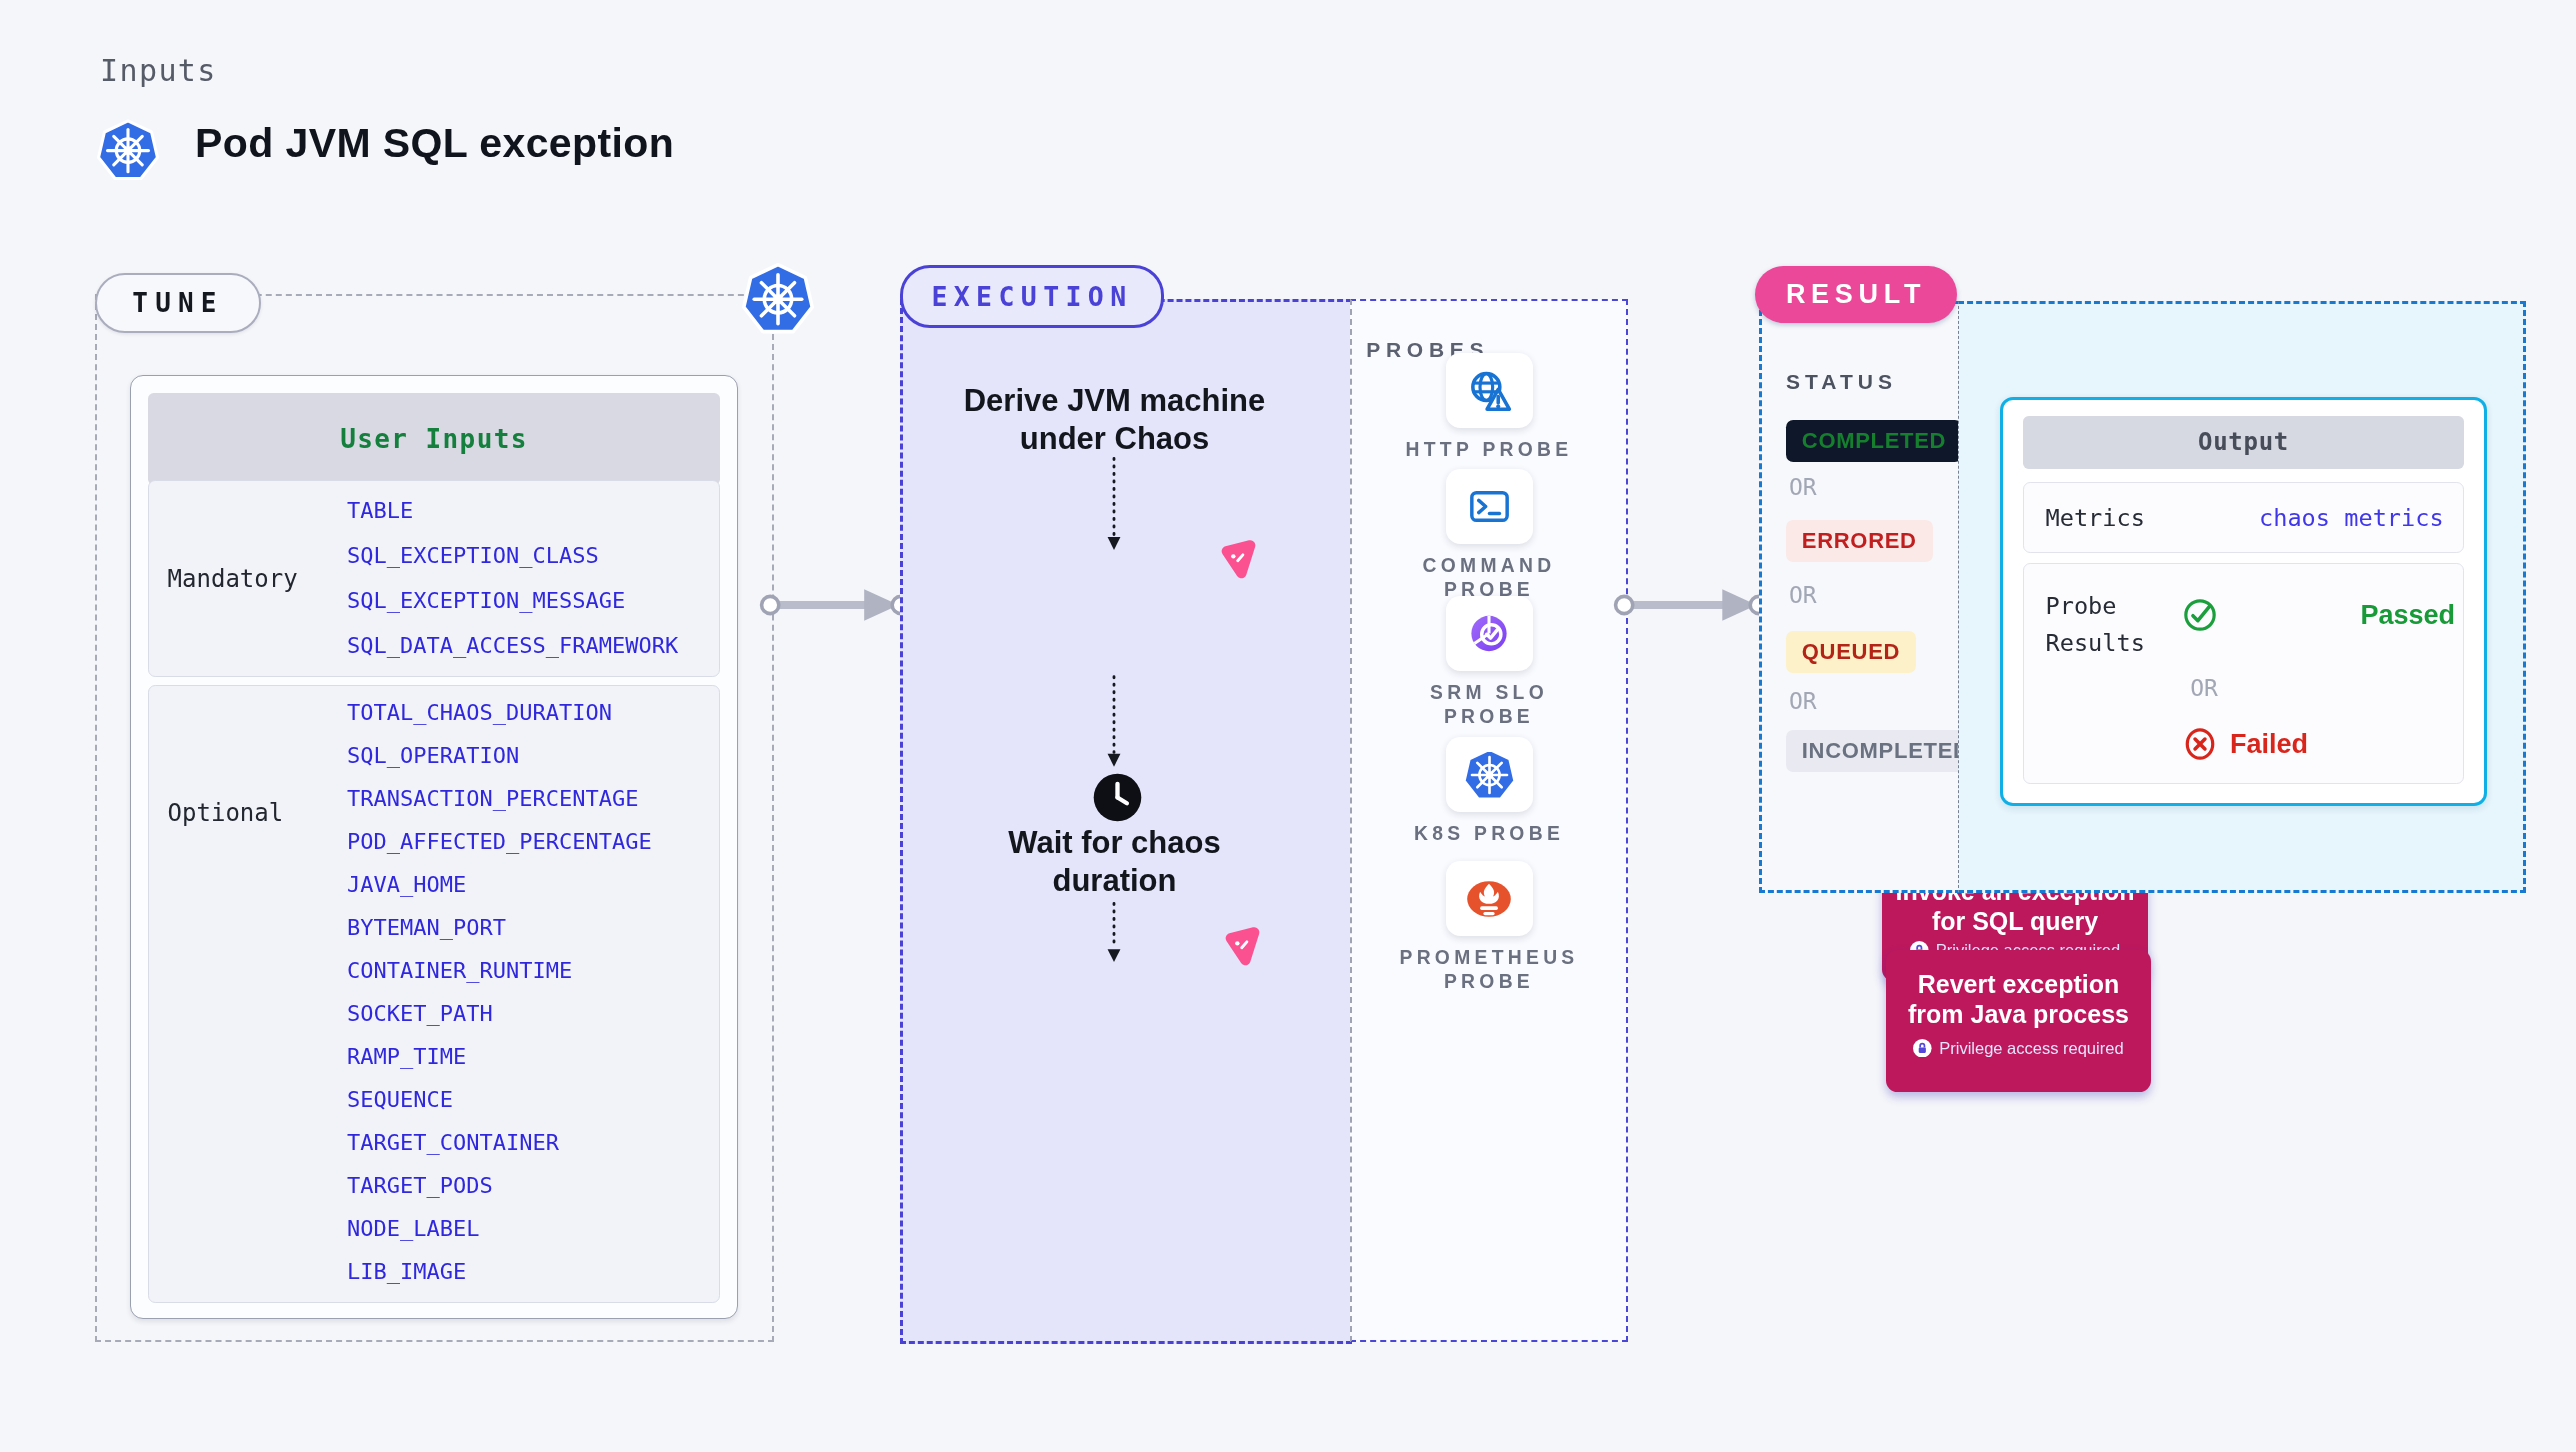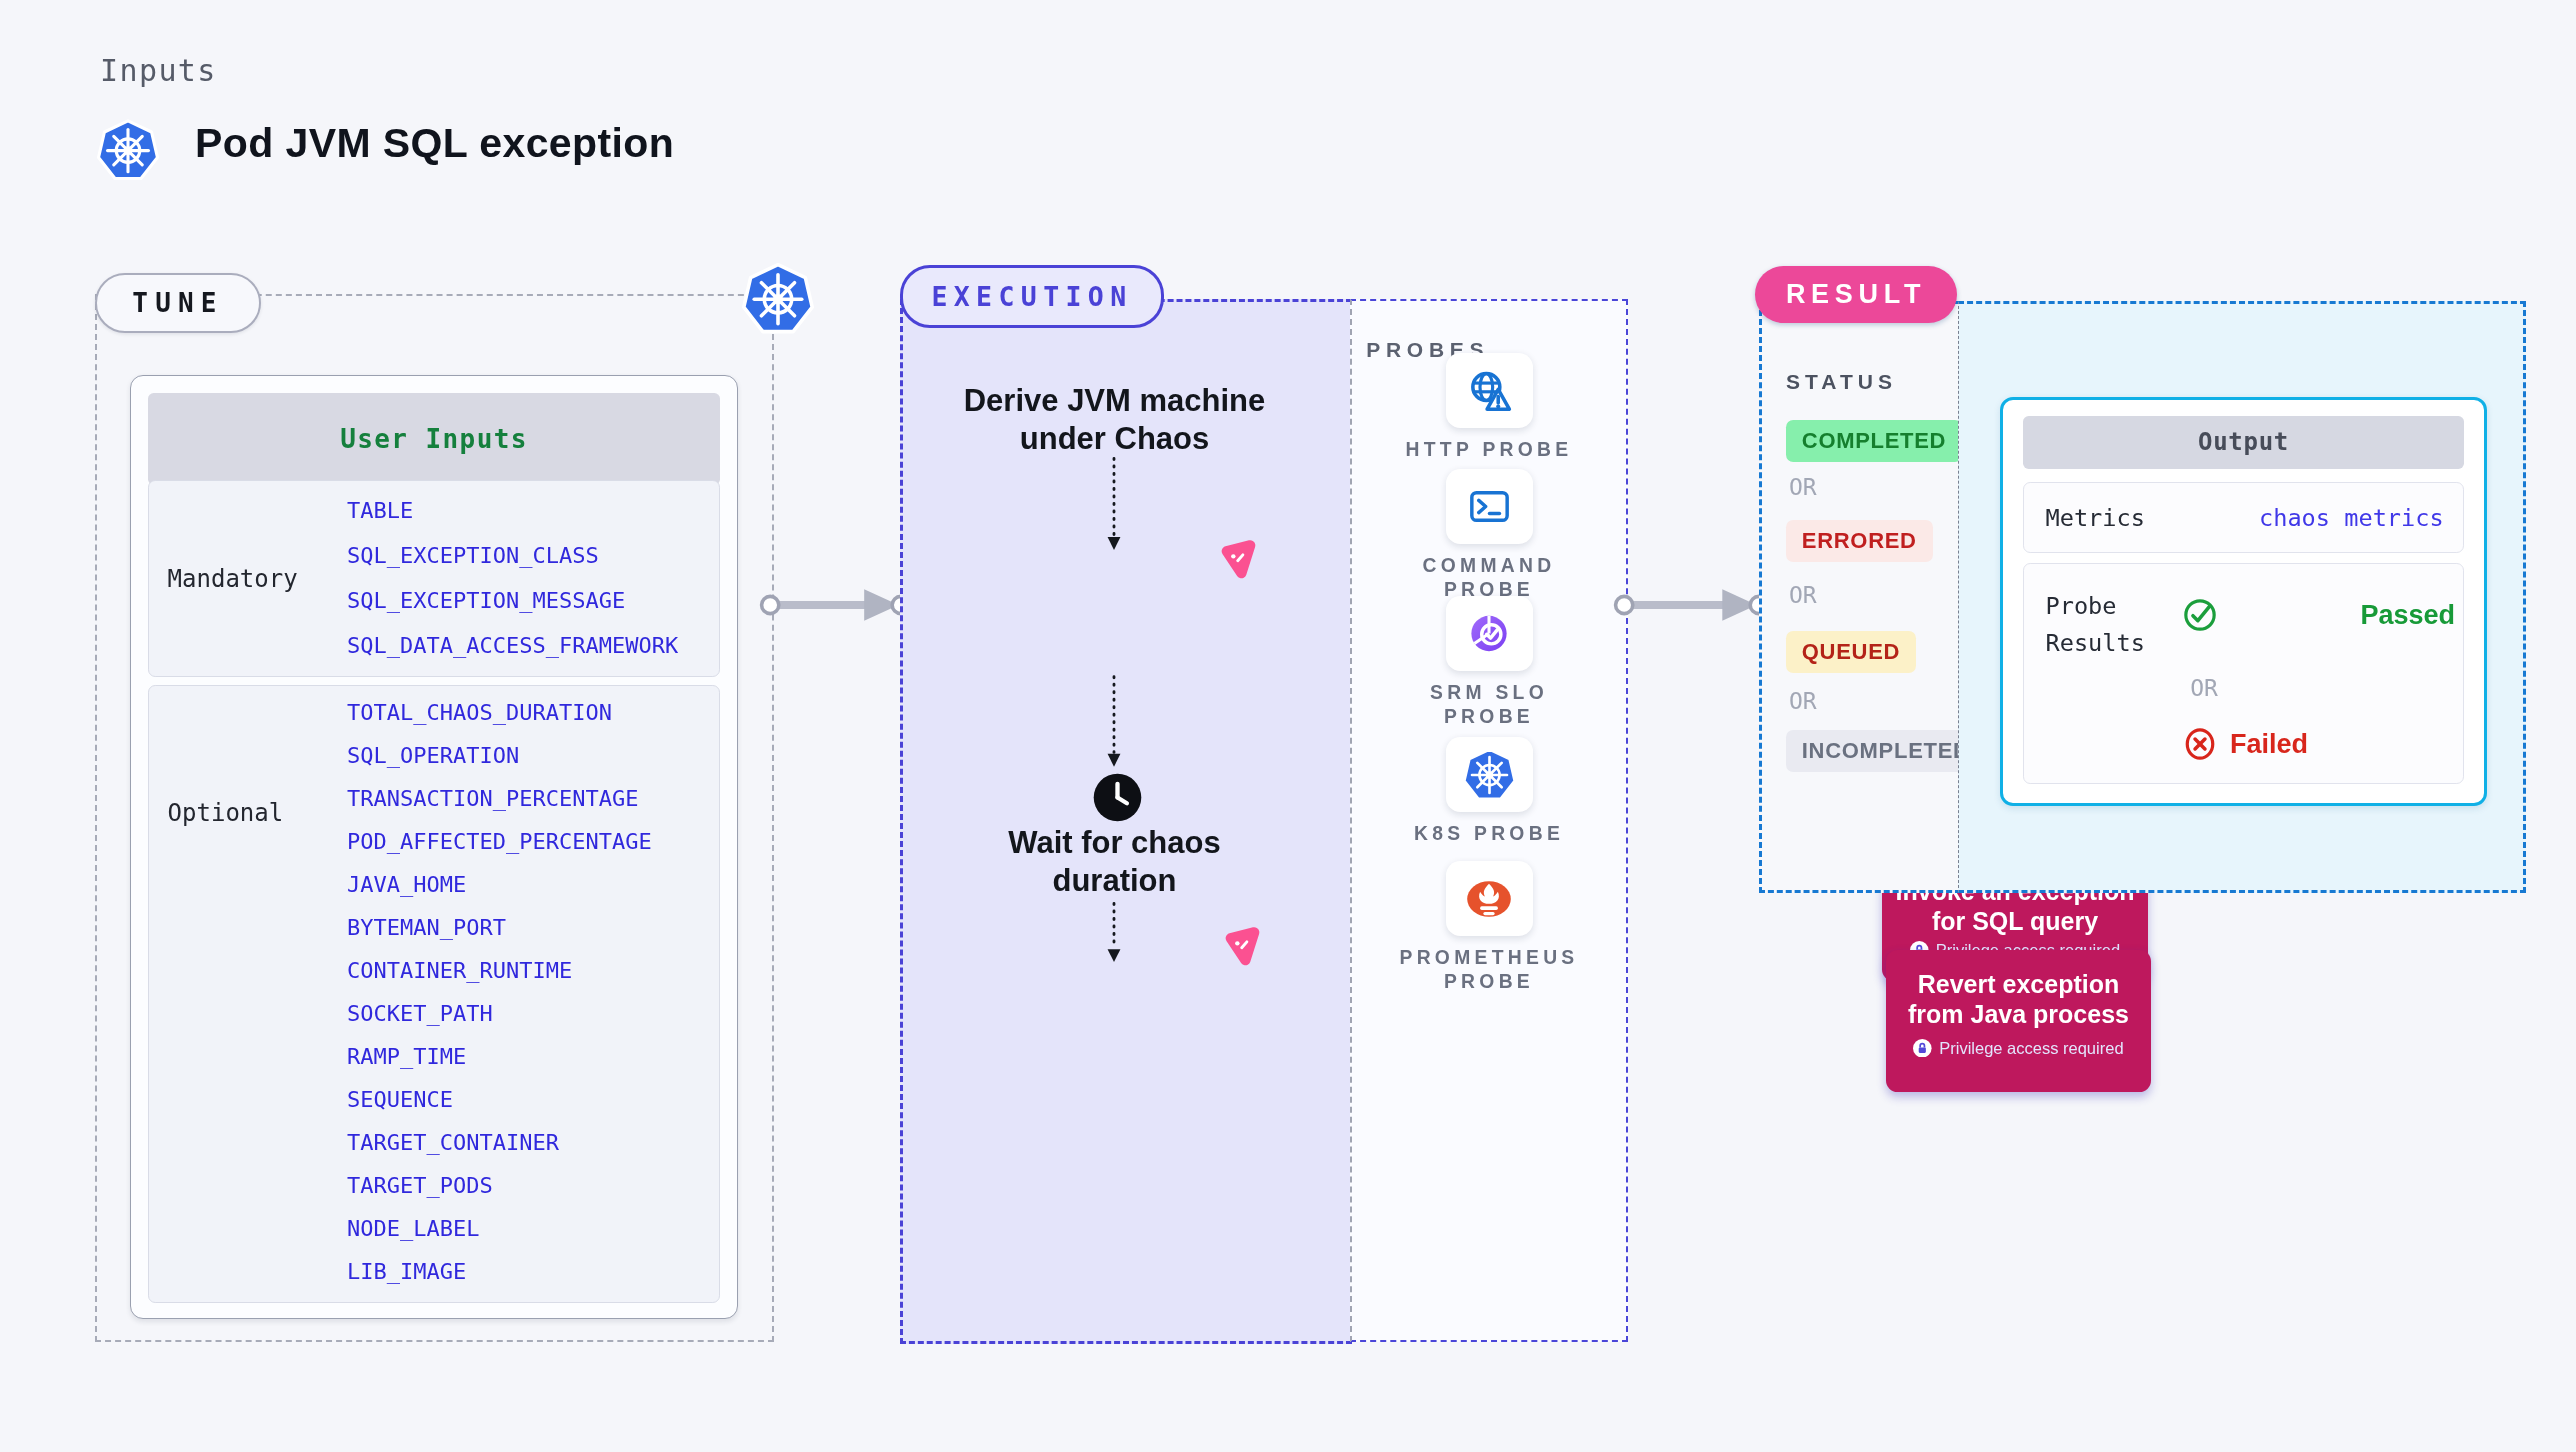--- a/index.html
+++ b/index.html
@@ -64,21 +64,21 @@
   .probes-label{left:14.3px;top:37px;font-size:21px;font-weight:700;letter-spacing:5.7px;color:#5b6170;}
   .probe-item{left:0;width:100%;display:flex;flex-direction:column;align-items:center;}
   .probe-card{width:87px;height:75px;background:#ffffff;border-radius:14.3px;
               display:flex;align-items:center;justify-content:center;box-shadow:0 2.1px 7.2px rgba(20,30,60,.12);}
   .probe-label{margin-top:10px;font-size:19.3px;line-height:24px;font-weight:700;letter-spacing:4.3px;
                color:#6a7080;text-align:center;}
 
   
   .status-label{left:24px;top:66px;font-size:21px;font-weight:700;letter-spacing:5px;color:#4c5260;}
   .badge{left:24px;display:inline-block;padding:7.9px 15.8px;border-radius:7.2px;font-size:22px;font-weight:700;letter-spacing:0.7px;}
-  .badge.green{background:#86efac;color:#157f2e;}
+  .badge.green{background:#0f172a;color:#157f2e;}
   .badge.red{background:#fbe9e7;color:#c01f1f;}
   .badge.yellow{background:#fcf1c8;color:#b42318;}
   .badge.gray{background:#e9eaf1;color:#6a7180;}
   .or-label{font-size:23px;color:#a2a7b5;}
 
   .output-card{left:41px;top:93px;width:481px;height:403px;background:#ffffff;border:3.6px solid #10b0e6;
                border-radius:13px;box-shadow:0 2.9px 7.2px rgba(10,90,140,.12);}
   .out-header{left:20px;right:20px;top:15.8px;height:53px;background:#d6d8e2;border-radius:5.7px;
               display:flex;align-items:center;justify-content:center;font-size:24px;font-weight:700;color:#474c59;letter-spacing:0.7px;}
   .out-row{left:20px;right:20px;border:1.4px solid #e1e3ed;border-radius:7.2px;background:#fcfcfe;}

